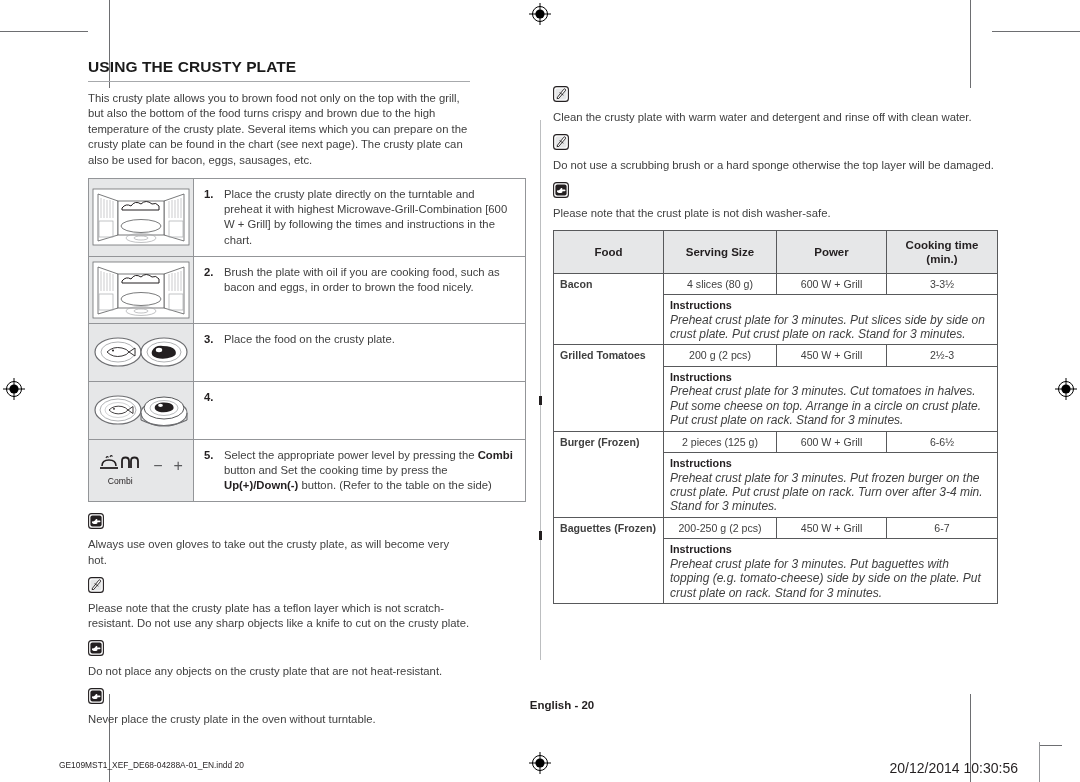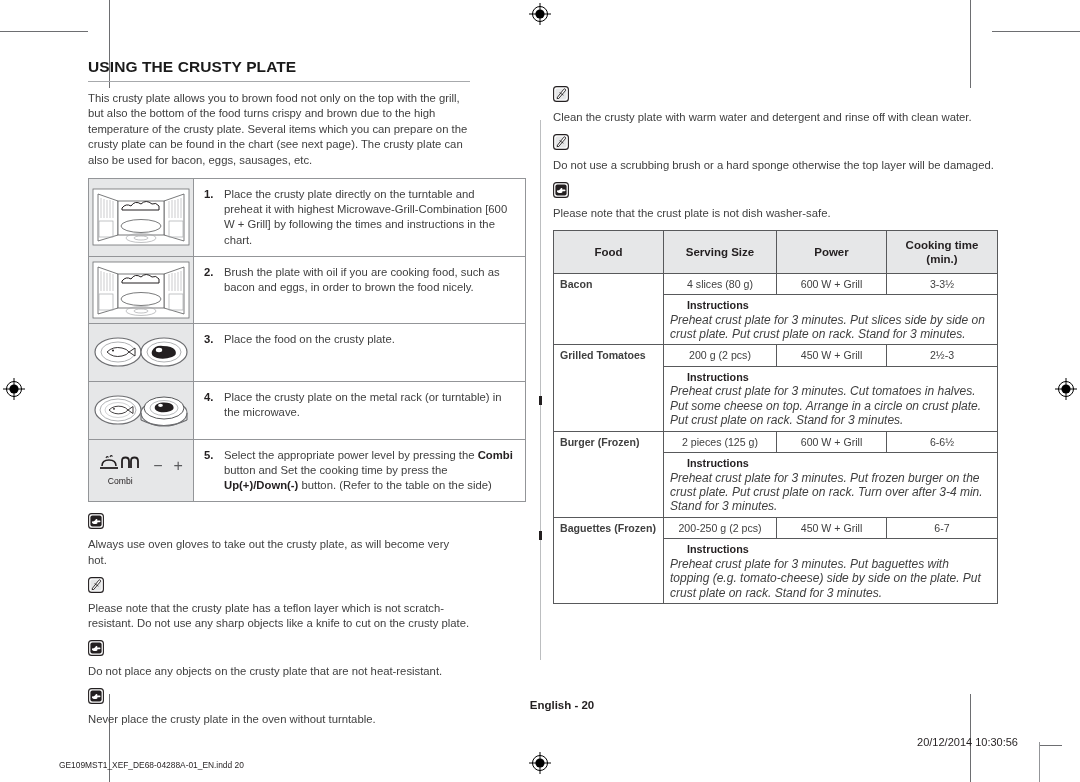--- a/index.html
+++ b/index.html
@@ -184,21 +184,20 @@
     padding-top: 5px;
     line-height: 14.6px;
   }
   td.ctr { text-align: center; vertical-align: middle; padding-top: 5px; }
   td.instr { padding: 3px 6px 6px 6px; }
   .instr-title {
     font-weight: bold;
     color: #231f20;
     font-size: 10.8px;
     line-height: 14.6px;
-    margin-left: 17px;
   }
   .instr-body {
     font-size: 12px;
     line-height: 14.4px;
     color: #404040;
     font-style: italic;
   }
 
   
   .page-label {
@@ -213,22 +212,22 @@
   }
   .foot-left {
     position: absolute;
     left: 59px; top: 760px;
     font-size: 8.4px;
     color: #231f20;
     white-space: nowrap;
   }
   .foot-right {
     position: absolute;
-    right: 62px; top: 736px;
-    font-size: 11px;
+    right: 62px; top: 760px;
+    font-size: 14px;
     color: #231f20;
     white-space: nowrap;
   }
   .foot-rule {
     position: absolute;
     right: 18px; top: 745px;
     width: 22px; height: 1px;
     background: #6d6e71;
   }
   .foot-vrule {
@@ -396,21 +395,20 @@
             <line x1="95" y1="26" x2="95" y2="33" stroke="#6d6e71" stroke-width="1.1"></line>
             <path d="M49 33 q23 11 46 0" fill="none" stroke="#6d6e71" stroke-width="1.1"></path>
             <ellipse cx="72" cy="21" rx="20" ry="11" fill="#fff" stroke="#58595b" stroke-width="1"></ellipse>
             <ellipse cx="72" cy="21" rx="14" ry="7.5" fill="#fff" stroke="#a7a9ac" stroke-width="0.8"></ellipse>
             <path d="M63 19 q3-4 9-3.5 q7 0 9 3 q2 4 -2.5 5.5 q-6 2 -11.5 0.7 q-5.5 -1.5 -4 -5.7 z" fill="#231f20"></path>
             <ellipse cx="68.5" cy="18.3" rx="2.4" ry="1.6" fill="#fff"></ellipse>
           </svg>
         </div>
         <div class="step-body">
           <span class="step-num">4.</span>
-          <span class="step-text">Place the crusty plate on the metal rack (or turntable) in the microwave.</span>
         </div>
       </div>
 
       <div class="step-row" style="min-height:52px;">
         <div class="step-figure">
           <div style="display:flex; align-items:center; gap:12px;">
             <div style="text-align:center;">
               <svg width="42" height="18" viewBox="0 0 42 18">
                 <path d="M3 12 q0-6 7-6 q7 0 7 6" fill="none" stroke="#231f20" stroke-width="1.6"></path>
                 <line x1="1" y1="14" x2="19" y2="14" stroke="#231f20" stroke-width="1.8"></line>

